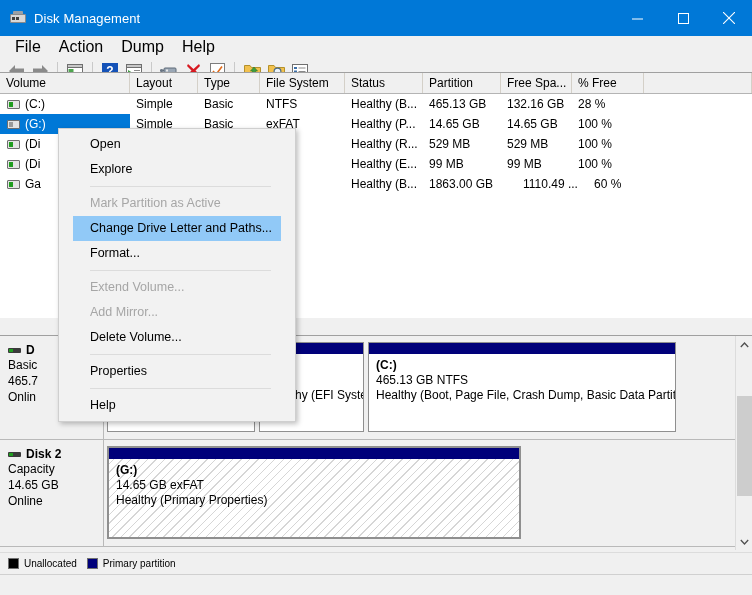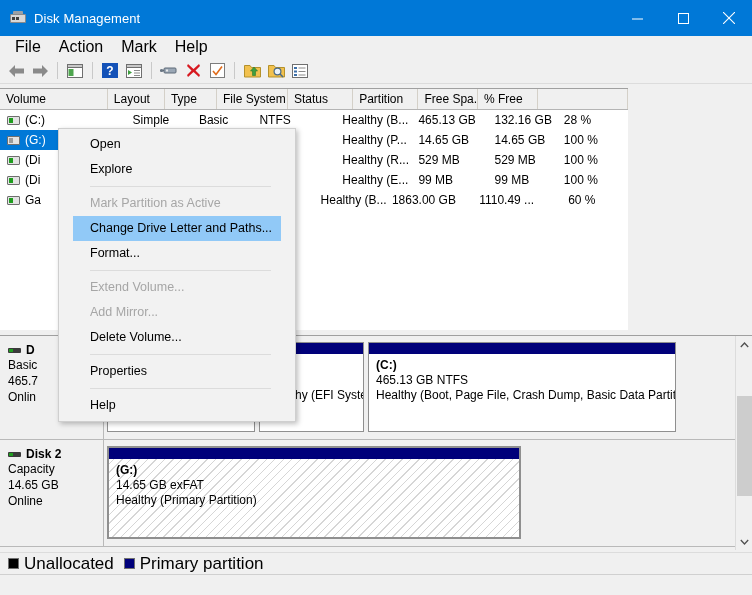--- a/index.html
+++ b/index.html
@@ -53,21 +53,21 @@
   
   .toolbar {
     height: 26px; background: #f0f0f0; display: flex; align-items: center;
     padding-left: 5px; gap: 2px; border-bottom: 1px solid #dcdcdc;
   }
   .tb { width: 22px; height: 22px; display: flex; align-items: center; justify-content: center; position: relative; }
   .tb-sep { width: 1px; height: 17px; background: #c9c9c9; margin: 0 4px; }
 
   
   .vol-pane {
-    position: absolute; left: 0; top: 88px; width: 628px; height: 246px;
+    position: absolute; left: 0; top: 72px; width: 752px; height: 246px;
     background: #fff; border-top: 1px solid #a0a0a0;
   }
   .vol-head { display: flex; height: 21px; background: #f0f0f0; border-bottom: 1px solid #b4b4b4; }
   .vol-head .th {
     font-size: 12px; color: #000; padding: 2px 0 0 6px;
     border-right: 1px solid #d4d0c8; overflow: hidden; white-space: nowrap;
     line-height: 17px;
   }
   .vol-body { }
   .vrow { display: flex; height: 20px; align-items: center; }
@@ -133,21 +133,21 @@
   }
   .sb-arrow.bottom { position: absolute; bottom: 0; left: 0; }
   .sb-thumb { position: absolute; left: 1px; top: 60px; width: 15px; height: 100px; background: #cdcdcd; }
 
   
   .legend {
     position: absolute; left: 0; top: 552px; width: 752px; height: 22px;
     background: #f0f0f0; display: flex; align-items: center; padding-left: 8px;
     border-top: 1px solid #dcdcdc;
   }
-  .lg-item { display: flex; align-items: center; margin-right: 10px; font-size: 17px; }
+  .lg-item { display: flex; align-items: center; margin-right: 10px; font-size: 10px; }
   .lg-sw { width: 11px; height: 11px; margin-right: 5px; border: 1px solid #707070; }
 
   .statusbar {
     position: absolute; left: 0; top: 574px; width: 752px; height: 21px;
     background: #f0f0f0; border-top: 1px solid #d0d0d0;
   }
 
   
   .ctxmenu {
     position: absolute; left: 58px; top: 128px; width: 238px;
@@ -192,21 +192,21 @@
             <line x1="0" y1="0" x2="12" y2="12" stroke="#fff" stroke-width="1.1"></line>
             <line x1="12" y1="0" x2="0" y2="12" stroke="#fff" stroke-width="1.1"></line>
           </svg>
       </div>
     </div>
   </div>
 
   <div class="menubar">
     <div class="mi">File</div>
     <div class="mi">Action</div>
-    <div class="mi">Mark</div>
+    <div class="mi">Dump</div>
     <div class="mi">Help</div>
   </div>
 
   <div class="toolbar">
     <div class="tb">
       <svg width="17" height="14" viewBox="0 0 17 14">
           <path d="M7 1 L1 7 L7 13 L7 9.5 L16 9.5 L16 4.5 L7 4.5 Z" fill="#8a8a8a"></path>
         </svg>
     </div>
     <div class="tb">
@@ -365,21 +365,21 @@
               <i></i>
             </span>
             <span>Ga</span>
           </div>
           <div class="td" style="width: 68px;"></div>
           <div class="td" style="width: 62px;"></div>
           <div class="td" style="width: 85px;">TFS</div>
           <div class="td" style="width: 78px;">Healthy (B...</div>
           <div class="td" style="width: 78px;">1863.00 GB</div>
           <div class="td" style="width: 71px; margin-left: 16px;">1110.49 ...</div>
-          <div class="td" style="width: 72px; margin-left: 24px;">60 %</div>
+          <div class="td" style="width: 72px;">60 %</div>
         </div>
       </div>
   </div>
 
   <div class="splitter"></div>
 
   <div class="gfx-pane">
     <div id="gfx-rows">
         <div class="disk-row" style="height: 104px; border-bottom: 1px solid rgb(185, 185, 185);">
           <div class="disk-info" style="height: 100%;">
@@ -427,21 +427,21 @@
             <div class="disk-meta">Capacity</div>
             <div class="disk-meta">14.65 GB</div>
             <div class="disk-meta">Online</div>
           </div>
           <div class="disk-strip">
             <div class="part selected" style="width: 414px;">
               <div class="bar" style="background: rgb(0, 0, 122);"></div>
               <div class="ptxt">
                 <div style="font-weight: bold;">(G:)</div>
                 <div>14.65 GB exFAT</div>
-                <div>Healthy (Primary Partition)</div>
+                <div>Healthy (Primary Properties)</div>
               </div>
             </div>
           </div>
         </div>
       </div>
     <div class="gfx-scroll">
       <div class="sb-arrow">
         <svg width="9" height="6" viewBox="0 0 9 6">
             <path d="M0.8 5 L4.5 1 L8.2 5" fill="none" stroke="#505050" stroke-width="1.3"></path>
           </svg>

